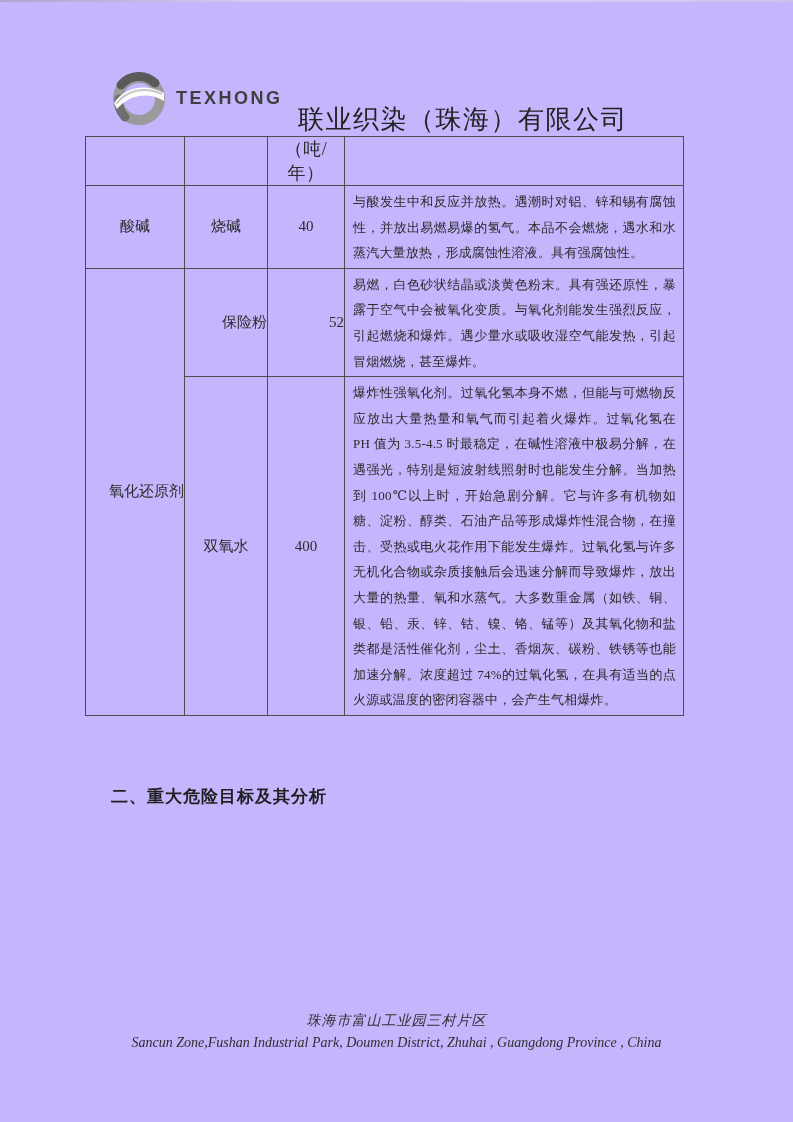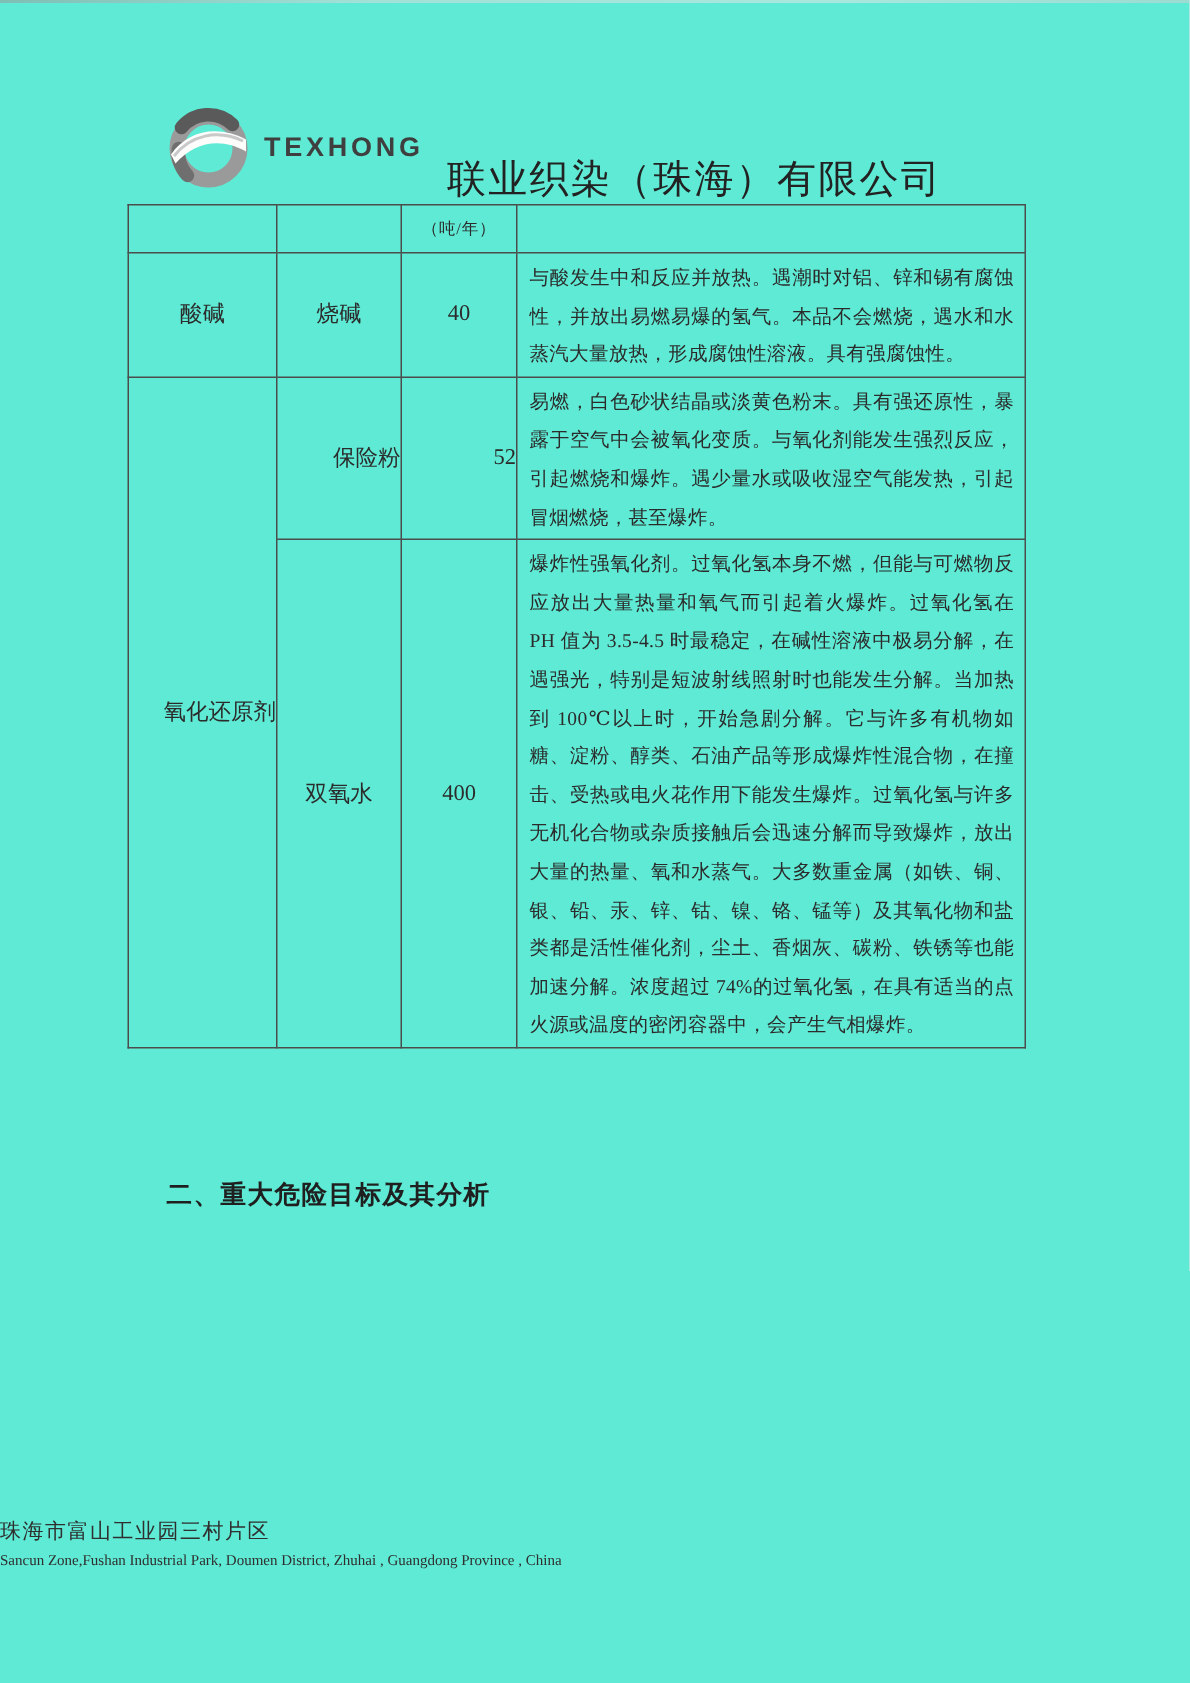--- a/index.html
+++ b/index.html
@@ -3,21 +3,21 @@
 <meta charset="utf-8">
 <style>
   * { margin: 0; padding: 0; box-sizing: border-box; }
   html, body { background: #e8e8e8; }
   body { font-family: "Liberation Serif", "DejaVu Serif", serif; }
   .page {
     position: relative;
     width: 793px;
     height: 1122px;
     margin: 0 auto;
-    background: #5eead4;
+    background: #c4b5fd;
     overflow: hidden;
     color: #2e2e2e;
   }
   .scan-edge-top {
     position: absolute; top: 0; left: 0; width: 100%; height: 2px;
     background: linear-gradient(to right, #9a9a9a, #d9d9d9 30%, #e6e6e6 70%, #cfcfcf);
     opacity: .55;
   }
   
   .logo-wrap { position: absolute; left: 111px; top: 71px; width: 56px; height: 56px; }
@@ -30,21 +30,21 @@
     position: absolute; left: 298px; top: 102px;
     font-size: 26px; letter-spacing: 1.5px; color: #222; white-space: nowrap;
   }
   
   .tbl1 {
     position: absolute; left: 85px; top: 136px; width: 598px;
     border-collapse: collapse; table-layout: fixed;
     font-size: 15px; color: #2b2b2b;
   }
   .tbl1 td { border: 1px solid #4c4c4c; text-align: center; vertical-align: middle; }
-  .tbl1 .c-unit { font-size: 11px; letter-spacing: .5px; }
+  .tbl1 .c-unit { font-size: 18px; letter-spacing: .5px; }
   .tbl1 .hdr-row td { height: 32px; }
   .tbl1 .r2 td { height: 78px; }
   .tbl1 .r3 td { height: 104px; text-align: right; }
   .tbl1 .r4 td { height: 334px; }
   .tbl1 td.desc {
     text-align: justify; vertical-align: top;
     padding: 3px 7px 2px 8px;
     font-size: 13px; line-height: 25.6px; letter-spacing: 0.2px;
     text-justify: inter-character;
   }
@@ -53,23 +53,23 @@
     position: absolute; left: 111px; top: 785px;
     font-size: 17px; font-weight: bold; color: #1f1f1f; letter-spacing: 1px;
   }
   .tbl2 {
     position: absolute; left: 87px; top: 811px; width: 596px;
     border-collapse: collapse; table-layout: fixed;
     font-size: 15px; color: #2b2b2b;
   }
   .tbl2 td { border: 1px solid #4c4c4c; height: 41px; text-align: left; vertical-align: middle; padding-left: 10px; }
   
-  .footer { position: absolute; left: 0; width: 100%; color: #2f2f2f; }
+  .footer { position: absolute; left: 0; width: 100%; text-align: center; color: #2f2f2f; font-style: italic; }
   .footer-cn { top: 1012px; font-size: 14px; letter-spacing: 1px; }
-  .footer-en { top: 1035px; font-size: 10px; font-family: "Liberation Serif", serif; }
+  .footer-en { top: 1035px; font-size: 14px; font-family: "Liberation Serif", serif; }
   .footer-tel { top: 1056px; font-size: 13.5px; }
   .footer-tel span { margin: 0 14px; }
 </style>
 </head>
 <body>
 
 <div class="page">
   <div class="scan-edge-top"></div>
 
   <div class="logo-wrap">

